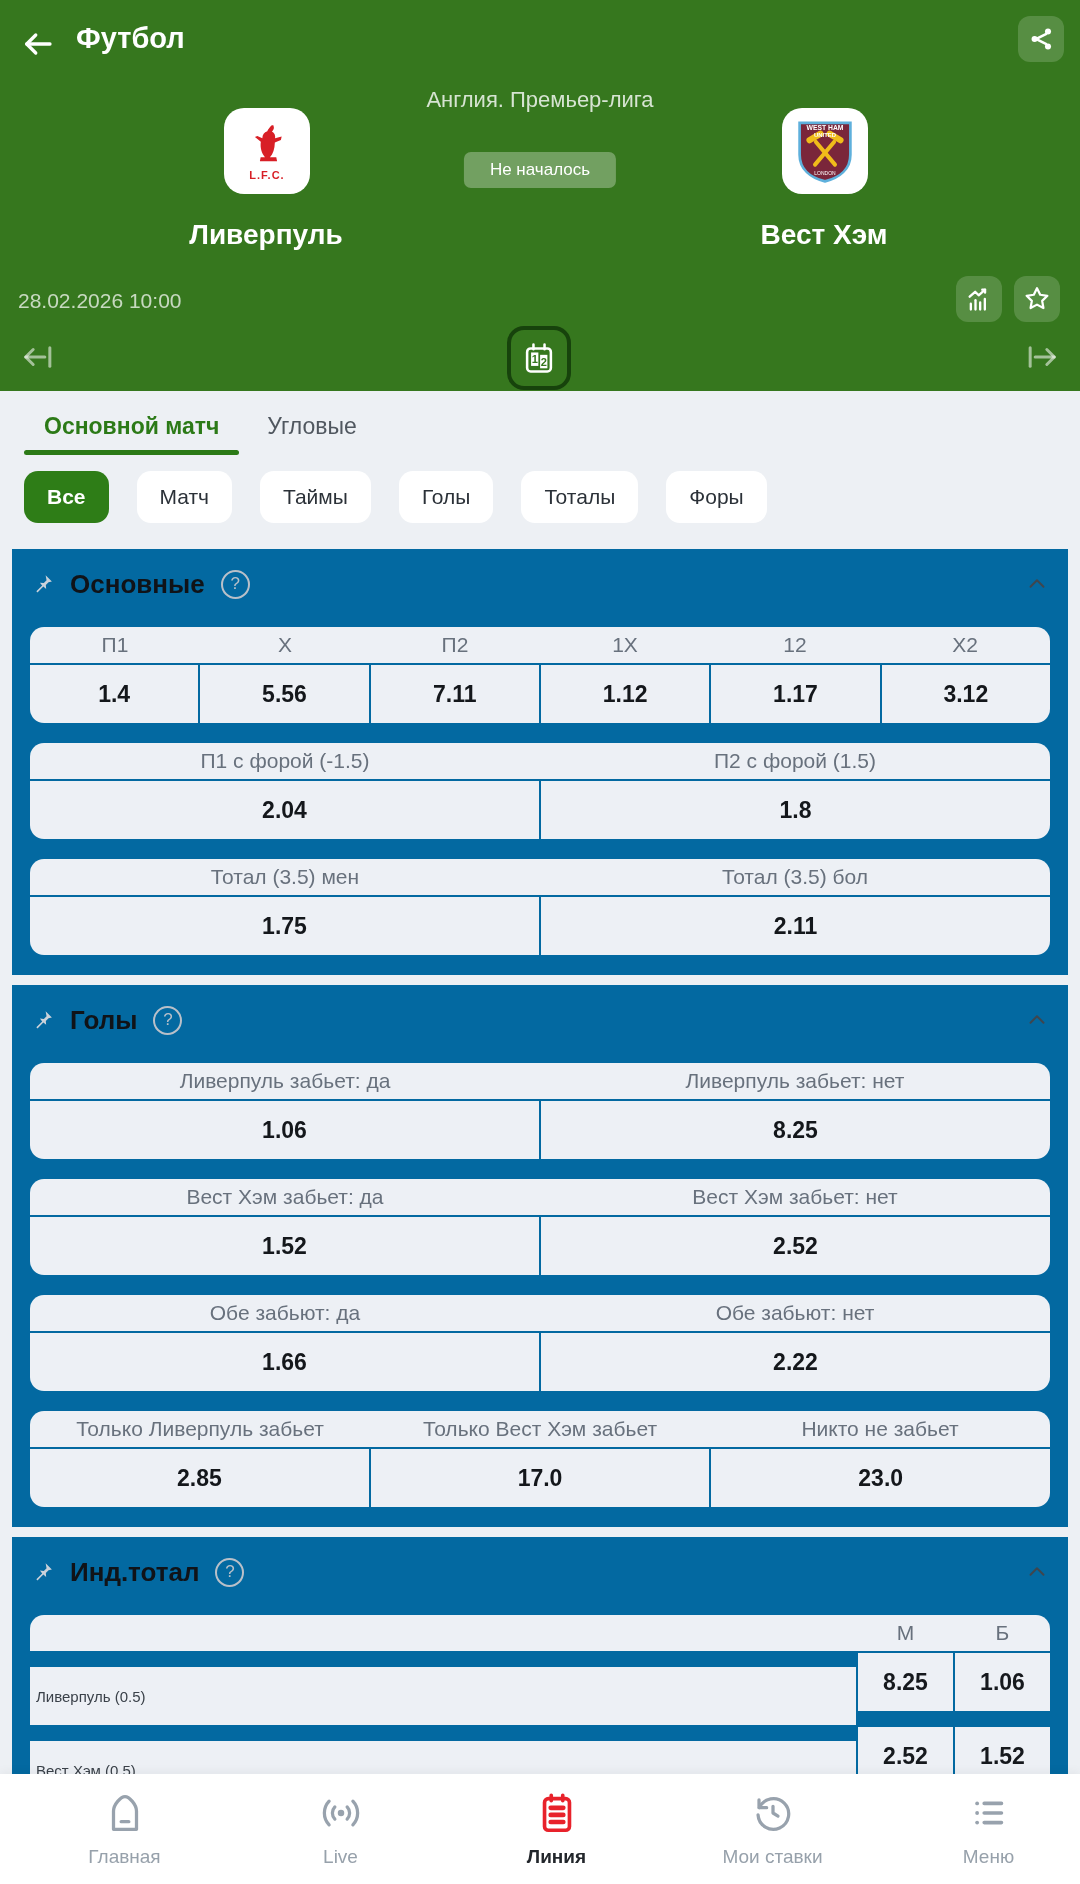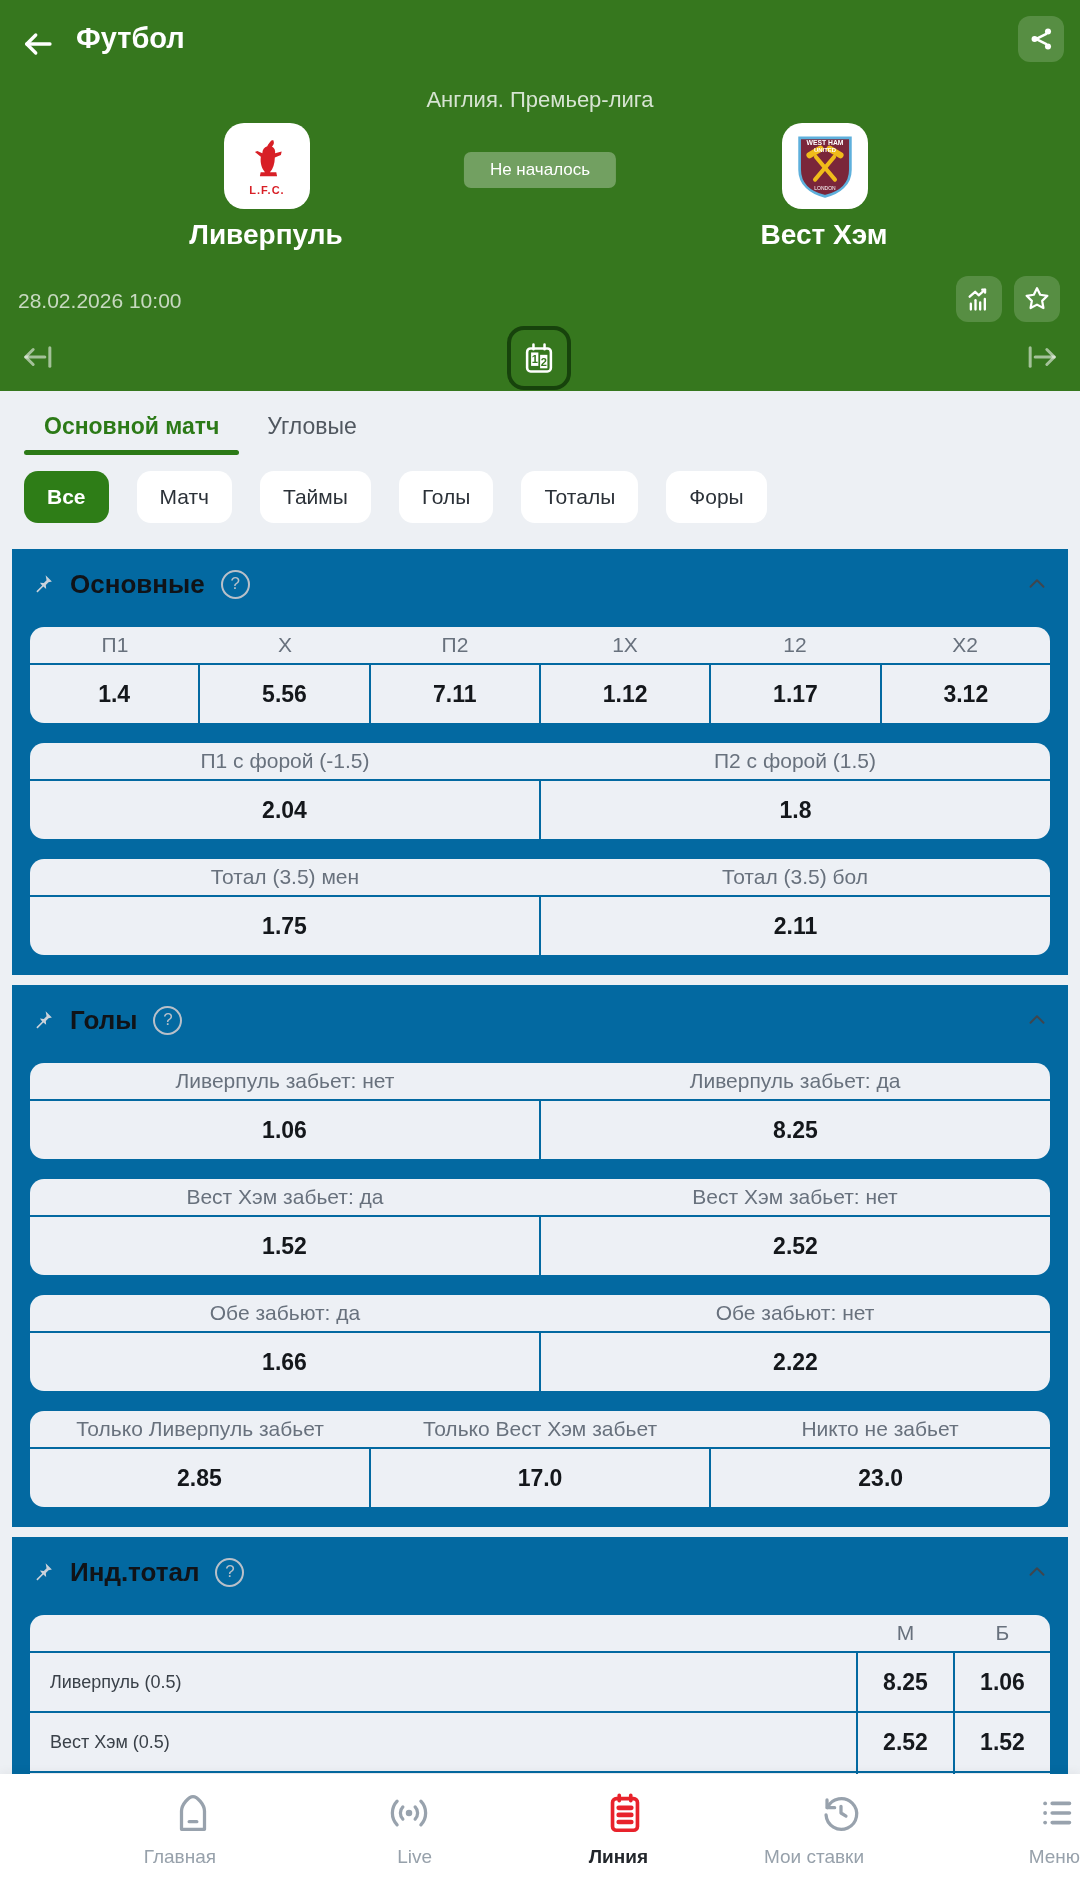--- a/index.html
+++ b/index.html
@@ -13,21 +13,21 @@
   
   .hero { position:relative; height:391px; background:#36771e; color:#fff; }
   .back-btn { position:absolute; left:16px; top:22px; width:44px; height:44px;
     display:flex; align-items:center; justify-content:center; cursor:pointer; }
   .hero-title { position:absolute; left:76px; top:22px; font-size:29px; font-weight:700; }
   .share-btn { position:absolute; right:16px; top:16px; width:46px; height:46px;
     background:rgba(255,255,255,.17); border-radius:12px;
     display:flex; align-items:center; justify-content:center; cursor:pointer; }
   .league { position:absolute; top:87px; left:0; width:100%; text-align:center;
     font-size:22px; color:rgba(255,255,255,.8); }
-  .crest { position:absolute; top:123px; width:86px; height:86px; background:#fff;
+  .crest { position:absolute; top:108px; width:86px; height:86px; background:#fff;
     border-radius:20px; display:flex; flex-direction:column; align-items:center; justify-content:center; }
   .crest.home { left:224px; }
   .crest.away { left:782px; }
   .lfc-label { color:#d81f26; font-size:11px; font-weight:700; letter-spacing:1px; margin-top:1px; }
   .badge { position:absolute; top:152px; left:50%; transform:translateX(-50%);
     background:rgba(255,255,255,.3); border-radius:7px; padding:8px 26px; font-size:17px;
     white-space:nowrap; }
   .tname { position:absolute; top:219px; width:320px; text-align:center;
     font-weight:700; font-size:28px; }
   .tname.home { left:106px; }
@@ -78,29 +78,29 @@
   .grp-v .cell:last-child { border-radius:0 0 14px 0; }
 
   
   .tbl-h { display:flex; background:#edf0f5; border-radius:14px 14px 0 0; height:36px;
     align-items:center; margin-bottom:2px; }
   .tbl-h .sp { flex:1; }
   .tbl-h .c { width:95px; text-align:center; color:#68717d; font-size:21px; }
   .tbl-h .c + .c { margin-left:2px; }
   .trow { display:flex; gap:2px; margin-bottom:2px; }
   .trow .lbl { flex:1; background:#edf0f5; height:58px; display:flex; align-items:center;
-    padding-left:20px; font-size:18px; color:#3a4149; }
+    padding-left:6px; font-size:15px; color:#3a4149;margin-top:14px; }
   .trow .c { width:95px; background:#edf0f5; height:58px; display:flex; align-items:center;
     justify-content:center; font-weight:700; font-size:23px; cursor:pointer; }
   .trow.partial .lbl, .trow.partial .c { height:40px; }
 
   
   .bottom-nav { position:absolute; left:0; bottom:0; width:1080px; height:110px; background:#fff;
     display:flex; box-shadow:0 -2px 10px rgba(0,0,0,.05); z-index:10; }
-  .nav-item { flex:1; display:flex; flex-direction:column; align-items:flex-end;
+  .nav-item { flex:1; display:flex; flex-direction:column; align-items:center;
     padding-top:16px; cursor:pointer;padding-left:33px; }
   .nav-item .lab { font-size:19px; color:#97a1ab; margin-top:10px; }
   .nav-item.active .lab { color:#22262b; font-weight:700; }
 </style>
 </head>
 <body>
 
 <div class="hero">
   <div class="back-btn">
     <span>
@@ -293,22 +293,22 @@
     <span class="help">?</span>
     <span class="chev">
       <svg width="26" height="26" viewBox="0 0 24 24" fill="none" stroke="#3f464e" stroke-width="1.8" stroke-linecap="round" stroke-linejoin="round">
           <path d="M6 14.5l6-6 6 6"></path>
         </svg>
     </span>
   </div>
 
   <div class="grp">
     <div class="grp-h">
+      <span>Ливерпуль забьет: да</span>
       <span>Ливерпуль забьет: нет</span>
-      <span>Ливерпуль забьет: да</span>
     </div>
     <div class="grp-v">
       <div class="cell">1.06</div>
       <div class="cell">8.25</div>
     </div>
   </div>
 
   <div class="grp">
     <div class="grp-h">
       <span>Вест Хэм забьет: да</span>

